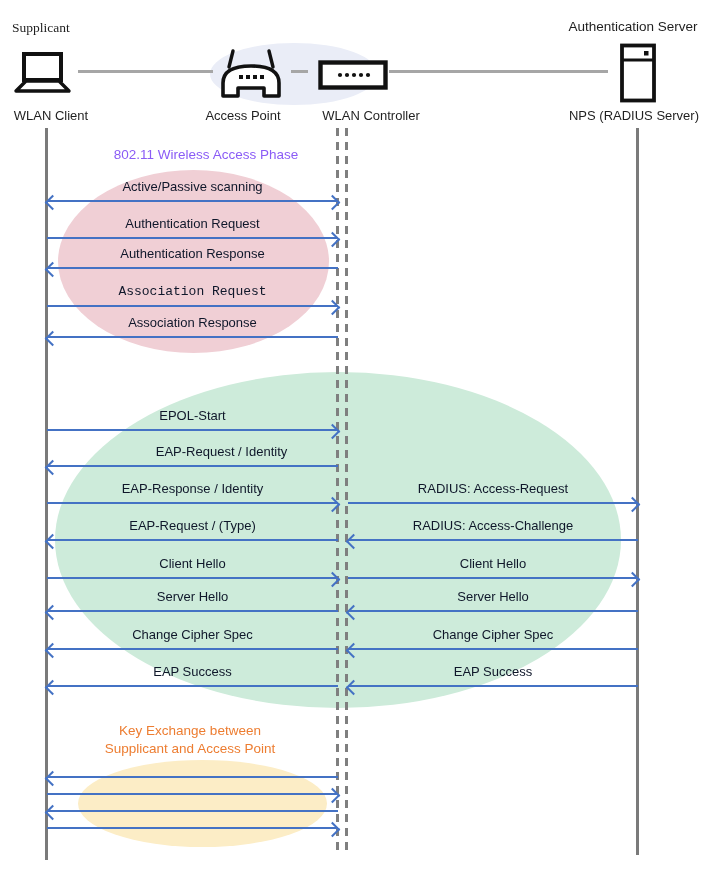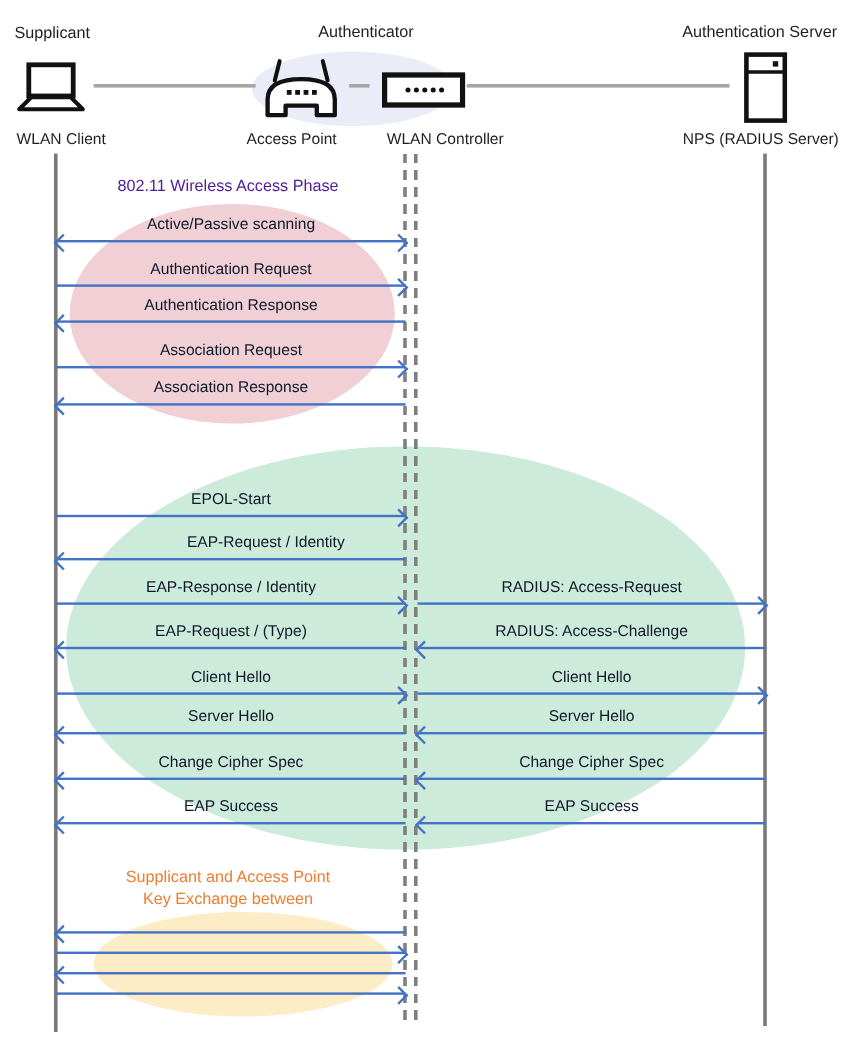--- a/index.html
+++ b/index.html
@@ -29,31 +29,31 @@
 
   .icon { position:absolute; z-index:2; }
   #ic-laptop     { left:10px;  top:51px; }
   #ic-ap         { left:212px; top:47px; }
   #ic-controller { left:318px; top:60px; }
   #ic-server     { left:619px; top:43px; }
 
   .lbl { position:absolute; font-size:13px; line-height:16px; text-align:center;
          white-space:nowrap; z-index:3; color:#1f1f1f; }
   .role { font-size:13.5px; }
-  #r-supplicant { left:12px;  top:20px; text-align:left; }
+  #r-supplicant { left:12px;  top:20px; text-align:left;font-family:Liberation Serif, serif; }
   #r-auth       { left:225px; top:19px; width:160px; }
   #r-server     { left:533px; top:19px; width:200px; }
   #d-client     { left:1px;   top:108px; width:100px; }
   #d-ap         { left:183px; top:108px; width:120px; }
   #d-ctrl       { left:306px; top:108px; width:130px; }
   #d-nps        { left:534px; top:108px; width:200px; }
 
   .phase-title { position:absolute; font-size:13.5px; line-height:18px;
                  text-align:center; white-space:nowrap; z-index:3; }
-  #t-p1 { left:60px; top:146px; width:260px; color:#4c1d95; }
+  #t-p1 { left:76px; top:146px; width:260px; color:#8b5cf6; }
   #t-p2 { left:71px; top:376px; width:260px; color:#2FBE64; }
   #t-p3 { left:60px; top:722px; width:260px; color:#ED7D31; }
   #bundle-lbl { left:60px; top:795px; width:260px; }
 
   .arrow { position:absolute; height:12px; z-index:2; }
   .arrow .line { position:absolute; left:1px; right:1px; top:5px; height:2px; background:#4472C4; }
   .arrow .head { position:absolute; width:9px; height:9px; top:1.5px;
                  border-top:2.4px solid #4472C4; border-right:2.4px solid #4472C4; }
   .arrow .head.r { right:1px; transform:rotate(45deg); }
   .arrow .head.l { left:1px;  transform:rotate(-135deg); }
@@ -103,32 +103,31 @@
     <circle cx="50" cy="15" r="2.1" fill="#111111"></circle>
   </svg>
 
   <svg class="icon" id="ic-server" width="40" height="60" viewBox="0 0 40 60">
     <rect x="3" y="2.5" width="32" height="55" fill="#ffffff" stroke="#111111" stroke-width="3.8"></rect>
     <line x1="3" y1="17" x2="35" y2="17" stroke="#111111" stroke-width="3"></line>
     <rect x="25" y="8" width="4.5" height="4.5" fill="#111111"></rect>
   </svg>
 
   <div class="lbl role" id="r-supplicant">Supplicant</div>
-  <div class="lbl role" id="r-auth">Authenticator</div>
   <div class="lbl role" id="r-server">Authentication Server</div>
 
   <div class="lbl" id="d-client">WLAN Client</div>
   <div class="lbl" id="d-ap">Access Point</div>
   <div class="lbl" id="d-ctrl">WLAN Controller</div>
   <div class="lbl" id="d-nps">NPS (RADIUS Server)</div>
 
   <div class="phase-title" id="t-p1">802.11 Wireless Access Phase</div>
   <div class="phase-title" id="t-p3">
+    <div>Key Exchange between</div>
     <div>Supplicant and Access Point</div>
-    <div>Key Exchange between</div>
   </div>
 
   <div id="arrows">
       <div class="arrow" style="left: 46px; width: 293px; top: 195px;">
         <div class="line"></div>
         <div class="head r"></div>
         <div class="head l"></div>
       </div>
       <div class="msg-label" style="left: 46px; width: 293px; top: 179px;">Active/Passive scanning</div>
       <div class="arrow" style="left: 46px; width: 293px; top: 232px;">
@@ -138,21 +137,21 @@
       <div class="msg-label" style="left: 46px; width: 293px; top: 216px;">Authentication Request</div>
       <div class="arrow" style="left: 46px; width: 293px; top: 262px;">
         <div class="line"></div>
         <div class="head l"></div>
       </div>
       <div class="msg-label" style="left: 46px; width: 293px; top: 246px;">Authentication Response</div>
       <div class="arrow" style="left: 46px; width: 293px; top: 300px;">
         <div class="line"></div>
         <div class="head r"></div>
       </div>
-      <div class="msg-label" style="left: 46px; width: 293px; top: 284px;">Association Request</div>
+      <div class="msg-label" style="left: 46px; width: 293px; top: 284px; font-family: Liberation Mono, monospace;">Association Request</div>
       <div class="arrow" style="left: 46px; width: 293px; top: 331px;">
         <div class="line"></div>
         <div class="head l"></div>
       </div>
       <div class="msg-label" style="left: 46px; width: 293px; top: 315px;">Association Response</div>
       <div class="arrow" style="left: 46px; width: 293px; top: 424px;">
         <div class="line"></div>
         <div class="head r"></div>
       </div>
       <div class="msg-label" style="left: 46px; width: 293px; top: 408px;">EPOL-Start</div>

